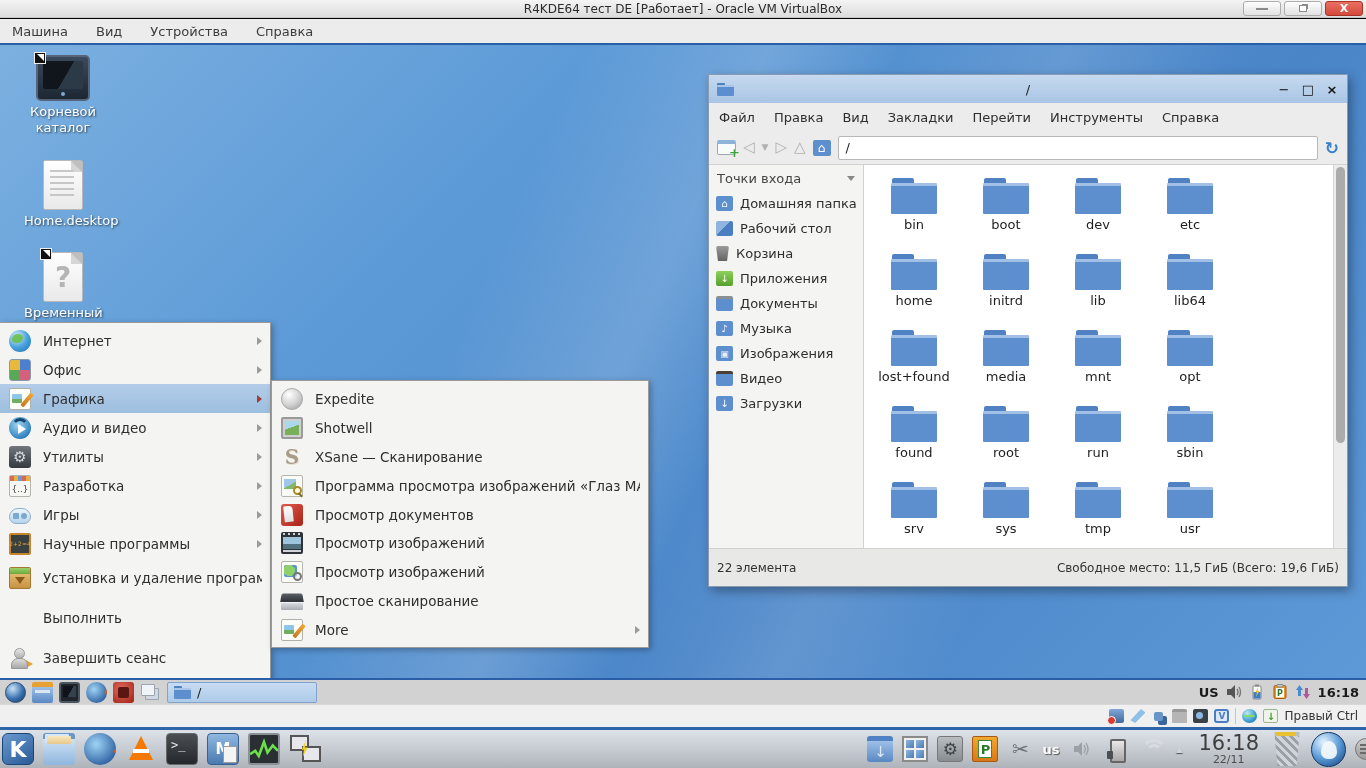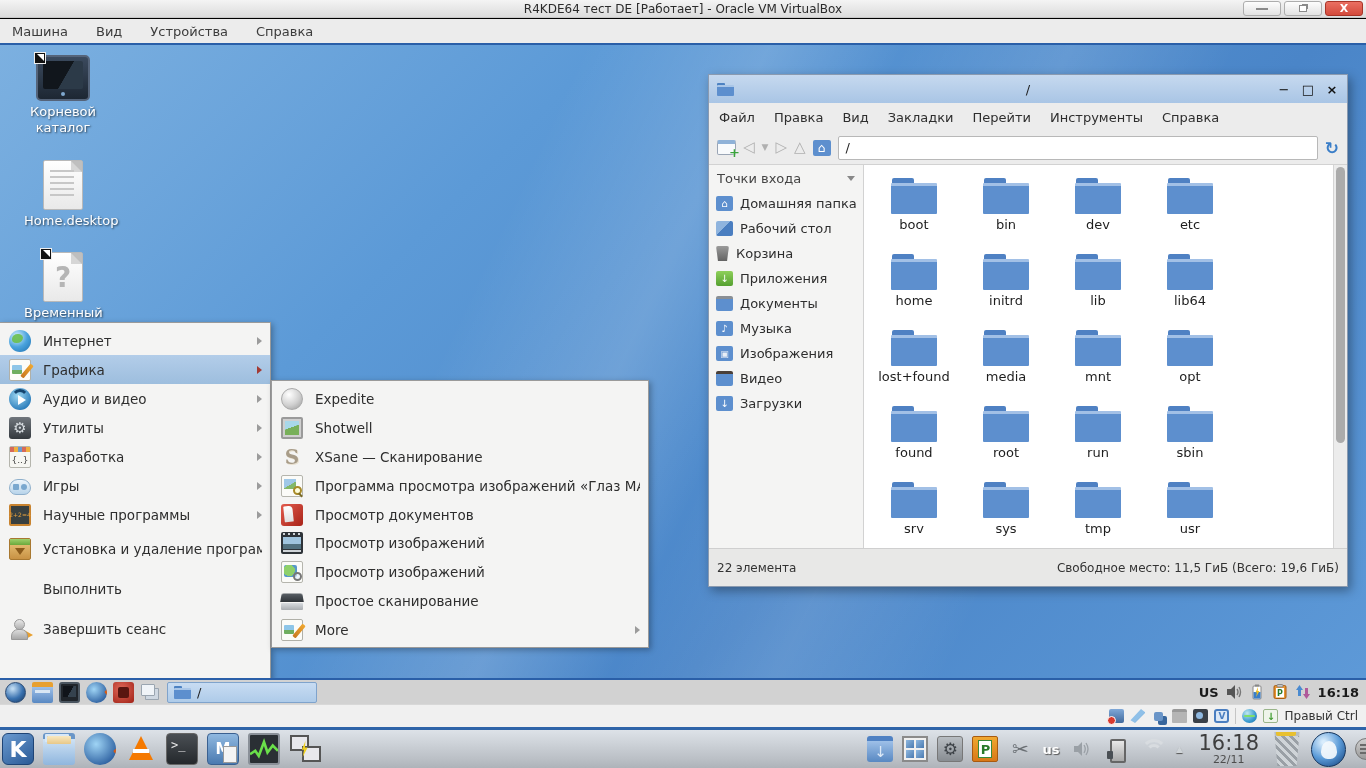--- a/index.html
+++ b/index.html
@@ -347,25 +347,25 @@
             </div>
           <div class="sbrow">
               <span class="si si-dl">↓</span>
               <span>Загрузки</span>
             </div>
         </div>
         <div class="caja-main">
           <div class="fgrid">
             <div class="cell">
                 <div class="bigfolder"></div>
+                <div class="flabel">bin</div>
+              </div>
+            <div class="cell">
+                <div class="bigfolder"></div>
                 <div class="flabel">boot</div>
-              </div>
-            <div class="cell">
-                <div class="bigfolder"></div>
-                <div class="flabel">bin</div>
               </div>
             <div class="cell">
                 <div class="bigfolder"></div>
                 <div class="flabel">dev</div>
               </div>
             <div class="cell">
                 <div class="bigfolder"></div>
                 <div class="flabel">etc</div>
               </div>
             <div class="cell">
@@ -447,20 +447,25 @@
       <div class="caja-status">
         <span>22 элемента</span>
         <span class="right">Свободное место: 11,5 ГиБ (Всего: 19,6 ГиБ)</span>
       </div>
     </div>
 
     <div class="appmenu">
       <div class="amrow">
           <span class="mi icon-web"></span>
           <span class="amlabel">Интернет</span>
+          <span class="arr"></span>
+        </div>
+      <div class="amrow">
+          <span class="mi icon-office"></span>
+          <span class="amlabel">Офис</span>
           <span class="arr"></span>
         </div>
       <div class="amrow hl">
           <span class="mi icon-graphics"></span>
           <span class="amlabel">Графика</span>
           <span class="arr red"></span>
         </div>
       <div class="amrow">
           <span class="mi icon-audio"></span>
           <span class="amlabel">Аудио и видео</span>

